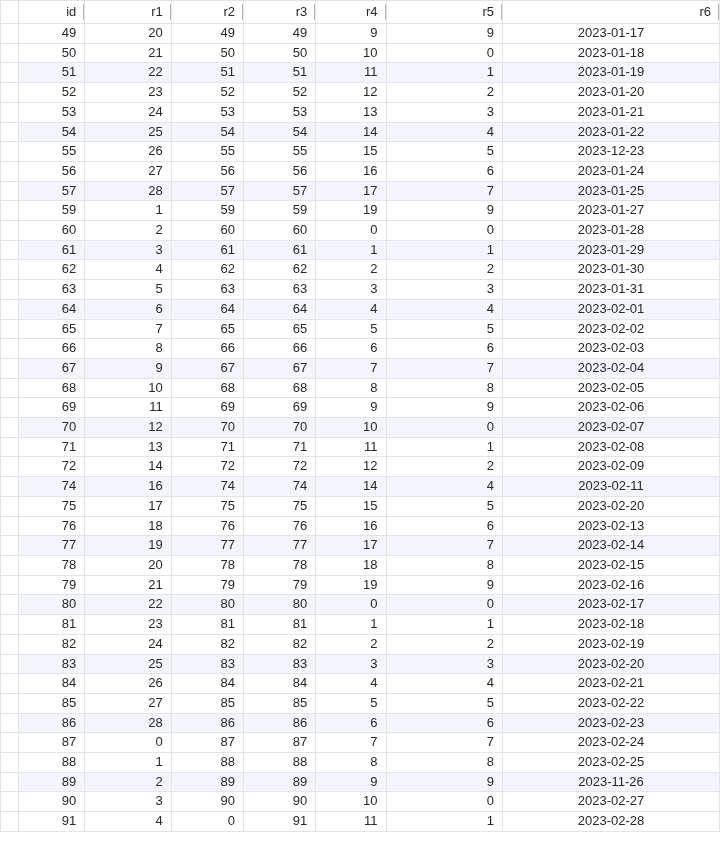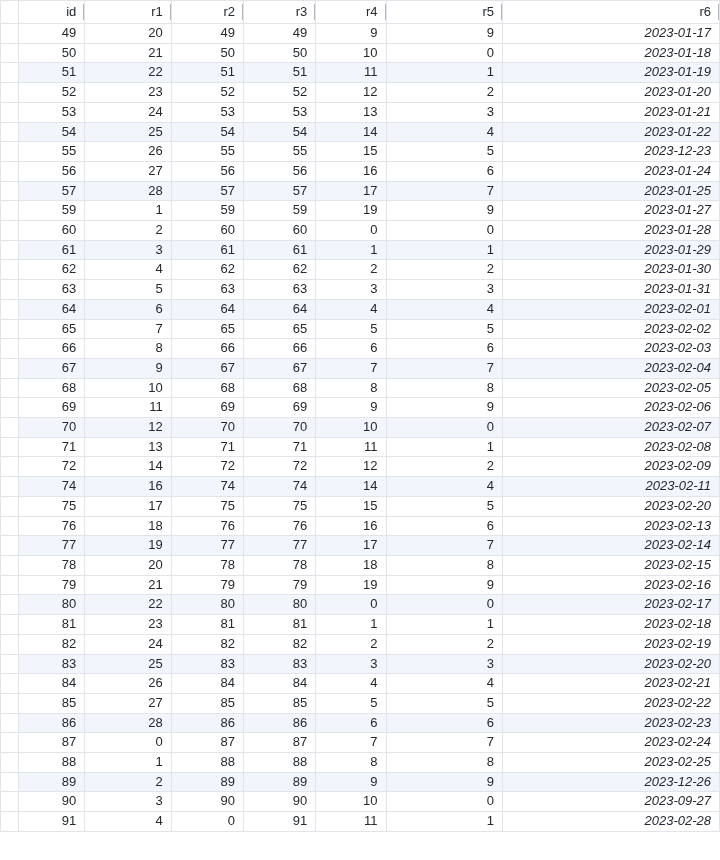--- a/index.html
+++ b/index.html
@@ -33,21 +33,21 @@
     height: 22px;
     line-height: 22px;
   }
   thead th .resizer {
     position: absolute;
     right: 0; top: 3px; bottom: 3px;
     width: 1px;
     background: #b1b7bd;
   }
   tbody td.num { text-align: right; font-variant-numeric: tabular-nums; }
-  tbody td.txt { text-align: right; font-style: italic; }
+  tbody td.txt { text-align: center; }
   tbody tr:nth-child(3n) td { background: #f2f6fc; }
   col.rowhead { width: 18px; }
   col.c-id    { width: 66px; }
   col.c-r1    { width: 86px; }
   col.c-r2    { width: 72px; }
   col.c-r3    { width: 72px; }
   col.c-r4    { width: 70px; }
   col.c-r5    { width: 116px; }
   col.c-r6    { width: 216px; }
   th.rowhead, td.rowhead {
@@ -463,31 +463,31 @@
         <td class="txt">2023-02-25</td>
       </tr>
       <tr>
         <td class="rowhead"></td>
         <td class="num">89</td>
         <td class="num">2</td>
         <td class="num">89</td>
         <td class="num">89</td>
         <td class="num">9</td>
         <td class="num">9</td>
-        <td class="txt">2023-12-26</td>
+        <td class="txt">2023-11-26</td>
       </tr>
       <tr>
         <td class="rowhead"></td>
         <td class="num">90</td>
         <td class="num">3</td>
         <td class="num">90</td>
         <td class="num">90</td>
         <td class="num">10</td>
         <td class="num">0</td>
-        <td class="txt">2023-09-27</td>
+        <td class="txt">2023-02-27</td>
       </tr>
       <tr>
         <td class="rowhead"></td>
         <td class="num">91</td>
         <td class="num">4</td>
         <td class="num">0</td>
         <td class="num">91</td>
         <td class="num">11</td>
         <td class="num">1</td>
         <td class="txt">2023-02-28</td>

